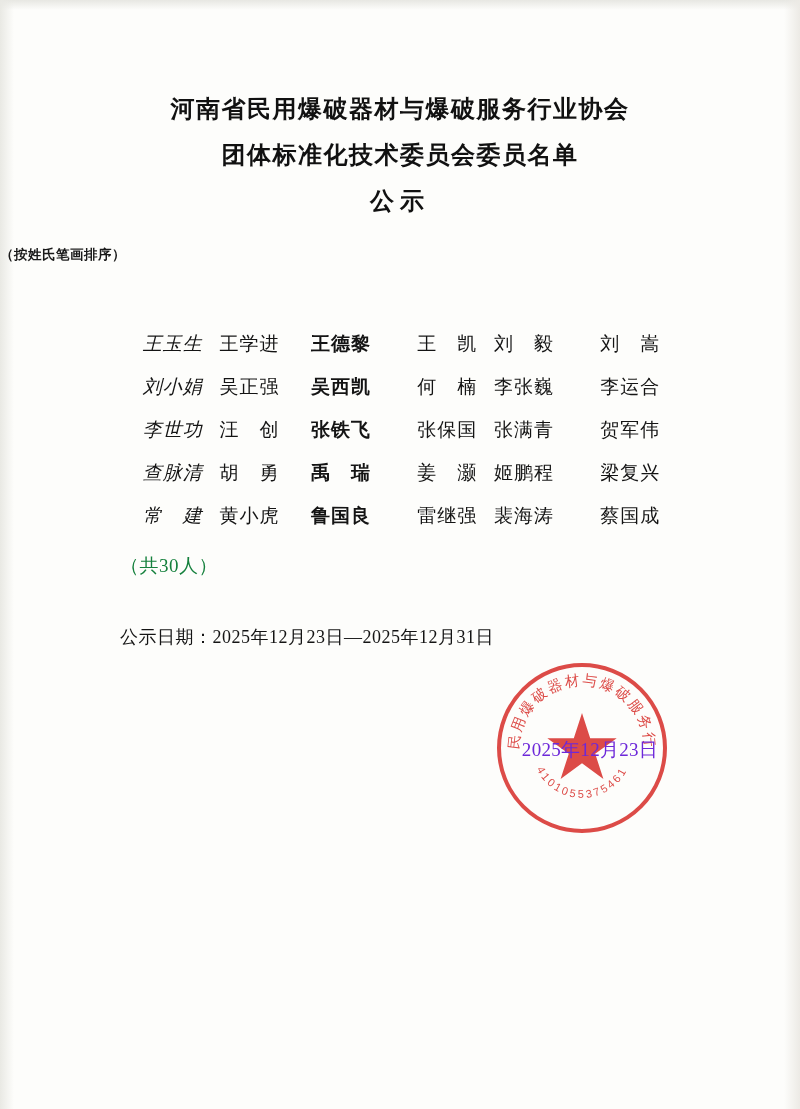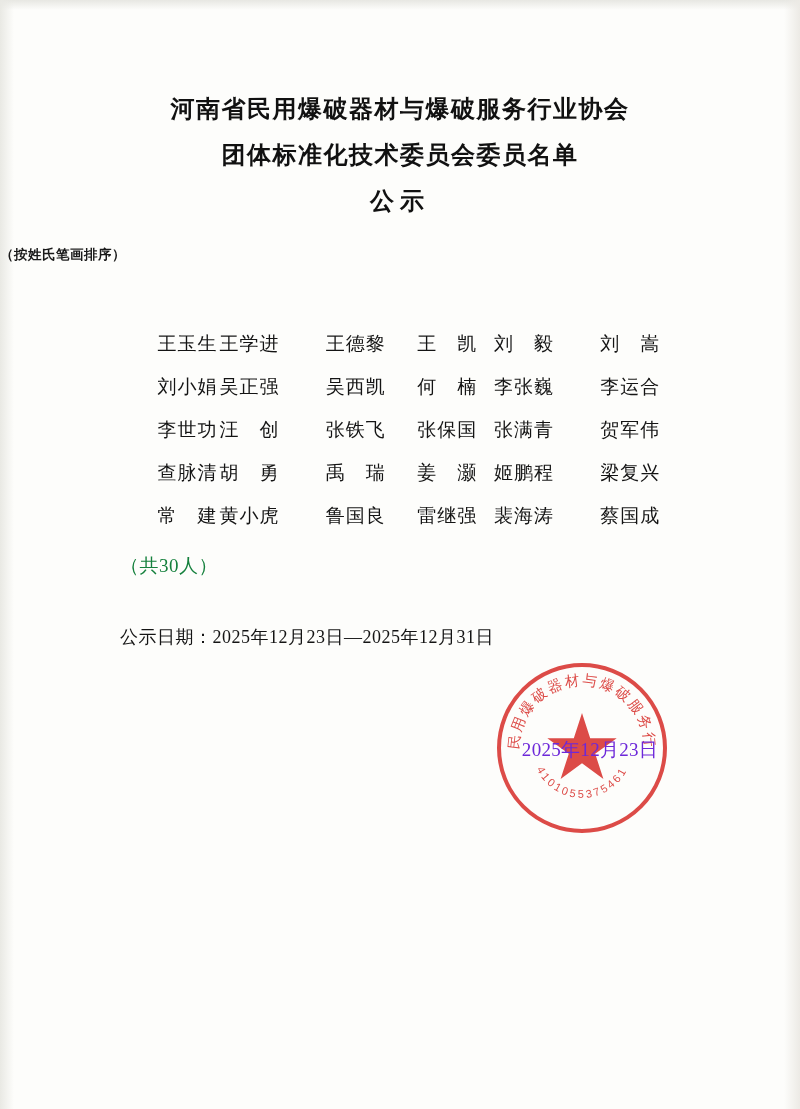--- a/index.html
+++ b/index.html
@@ -79,23 +79,23 @@
     border-collapse: collapse;
   }
   .names-table td {
     font-size: 19px;
     line-height: 41px;
     height: 41px;
     color: #141414;
     letter-spacing: 1px;
     white-space: nowrap;
   }
-  .names-table td.c0 { width: 92px; text-align: right; padding-left: 4px;}
+  .names-table td.c0 { width: 92px; text-align: center; padding-left: 4px; font-style: italic;}
   .names-table td.c1 { width: 92px; text-align: left; }
-  .names-table td.c2 { width: 92px; text-align: center; }
+  .names-table td.c2 { width: 92px; text-align: left; font-weight: bold; }
   .names-table td.c3 { width: 92px; text-align: center; }
   .names-table td.c4 { width: 92px; text-align: left; }
   .names-table td.c5 { width: 92px; text-align: center; }
 
   .total-line {
     margin: 16px 0 0 120px;
     font-size: 19px;
     letter-spacing: 0.5px;
     color: #15803d;
   }

